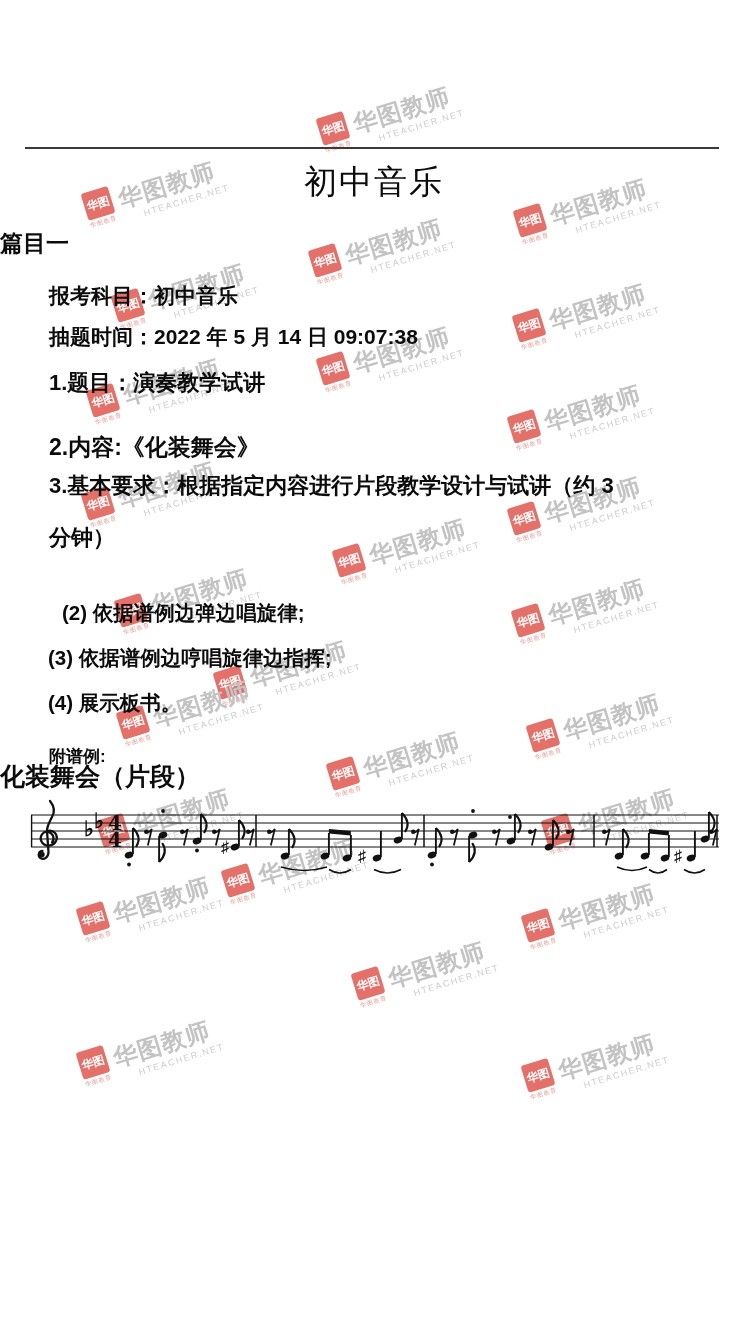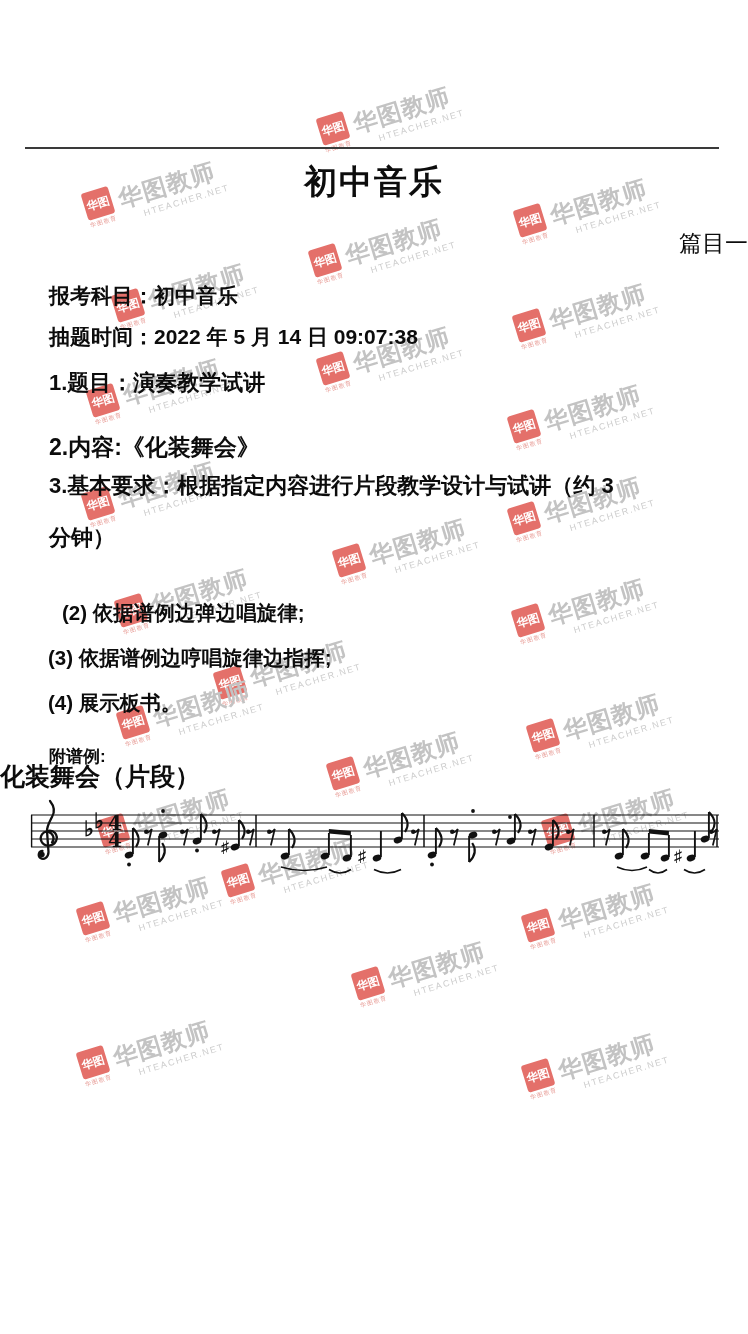--- a/index.html
+++ b/index.html
@@ -20,23 +20,23 @@
   
   .content{position:absolute;inset:0;z-index:1;}
   .disclaimer{position:absolute;top:41px;left:33px;width:684px;margin:0;
               font-family:"Liberation Serif",serif;font-size:17.5px;line-height:25px;
               font-weight:700;color:#e02f2f;text-align:justify;text-align-last:left;
               text-indent:2.1em;}
   .disclaimer b{font-weight:900;}
   .divider{position:absolute;top:147px;left:25px;width:694px;height:0;
            border-top:2px solid #3a3a3a;}
   .doc-title{position:absolute;top:160px;left:0;right:0;margin:0;text-align:center;
-             font-size:33px;font-weight:700;letter-spacing:2px;}
-  .sec-title{position:absolute;top:228px;left:0;right:0;margin:0;text-align:right;
-             font-size:23px;font-weight:400;}
+             font-size:33px;font-weight:400;letter-spacing:2px;}
+  .sec-title{position:absolute;top:228px;left:0;right:0;margin:0;text-align:left;
+             font-size:23px;font-weight:700;}
   .line{position:absolute;left:33px;margin:16px;font-weight:700;white-space:nowrap;}
   .l-subject{top:266px;font-size:21px;}
   .l-time{top:307px;font-size:21px;}
   .l-q1{top:352px;font-size:22px;}
   .l-q2{top:416px;font-size:23px;}
   .l-q3a{top:455px;font-size:22px;}
   .l-q3b{top:507px;font-size:22px;}
   .item{position:absolute;left:48px;margin:0;font-weight:700;font-size:20.5px;white-space:nowrap;}
   .i1{top:554px;} .i2{top:599px;margin-left:14px;} .i3{top:644px;} .i4{top:689px;}
   .l-attach{top:729px;font-size:17px;}

